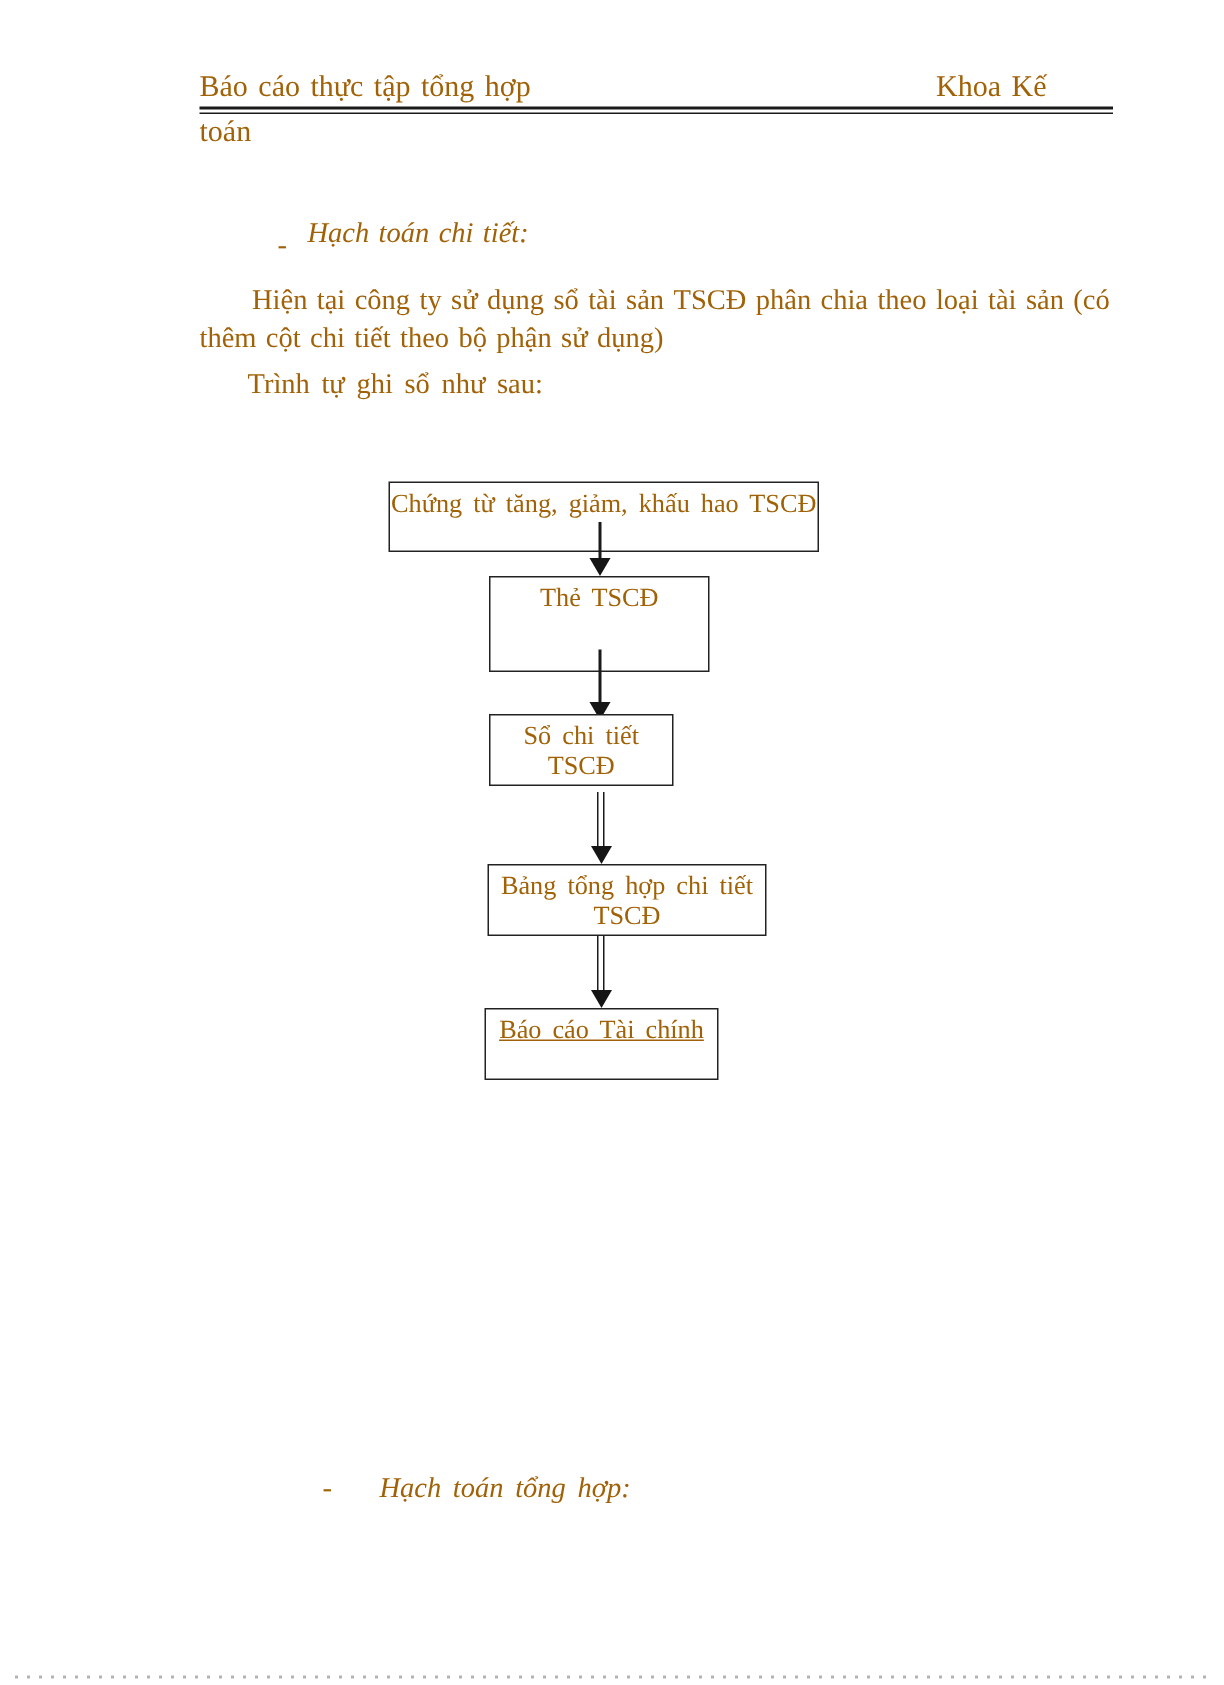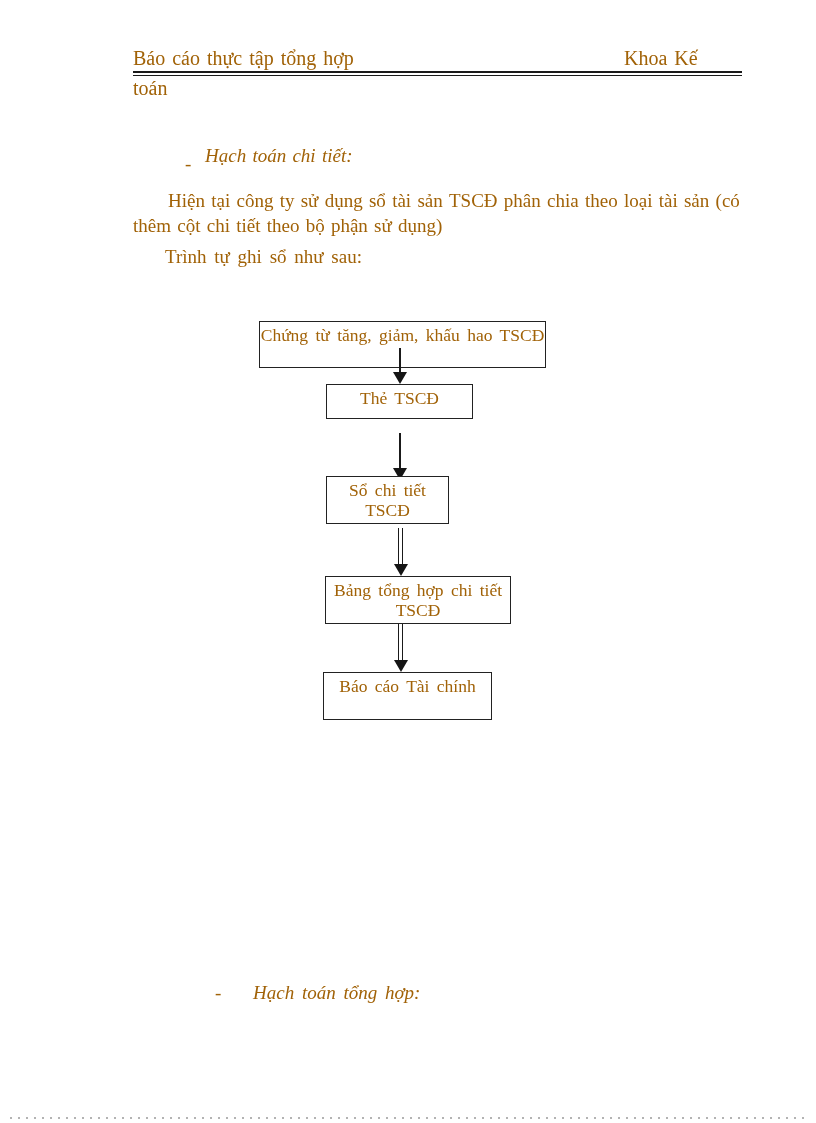--- a/index.html
+++ b/index.html
@@ -25,24 +25,24 @@
   .para-l2{left:133px;top:214px;}
   .intro{left:165px;top:245px;word-spacing:3px;}
   .h-summary-dash{left:215px;top:981px;}
   .h-summary{left:253px;top:981px;font-style:italic;word-spacing:3px;}
 
   
   .fbox{position:absolute;box-sizing:border-box;border:1.5px solid #222;
     text-align:center;font-size:17.5px;line-height:20px;word-spacing:3px;
     padding-top:3px;background:#fff;}
   .fbox1{left:259px;top:301px;width:287px;height:47px;margin-top:20px;}
-  .fbox2{left:326px;top:384px;width:147px;height:35px;}
+  .fbox2{left:326px;top:384px;width:147px;height:64px;}
   .fbox3{left:326px;top:476px;width:123px;height:48px;}
   .fbox4{left:325px;top:576px;width:186px;height:48px;}
-  .fbox5{left:323px;top:672px;width:169px;height:48px;}
+  .fbox5{left:323px;top:672px;width:156px;height:48px;text-decoration:underline;}
 
   .cline{position:absolute;background:#1a1a1a;width:2px;}
   .cdouble{position:absolute;width:5px;background:transparent;
     border-left:1.5px solid #1a1a1a;border-right:1.5px solid #1a1a1a;box-sizing:border-box;}
   .chead{position:absolute;width:0;height:0;
     border-left:7px solid transparent;border-right:7px solid transparent;
     border-top:12px solid #151515;}
   .c1-line{left:399px;top:348px;height:25px;}
   .c1-head{left:393px;top:372px;}
   .c2-line{left:399px;top:433px;height:36px;}

